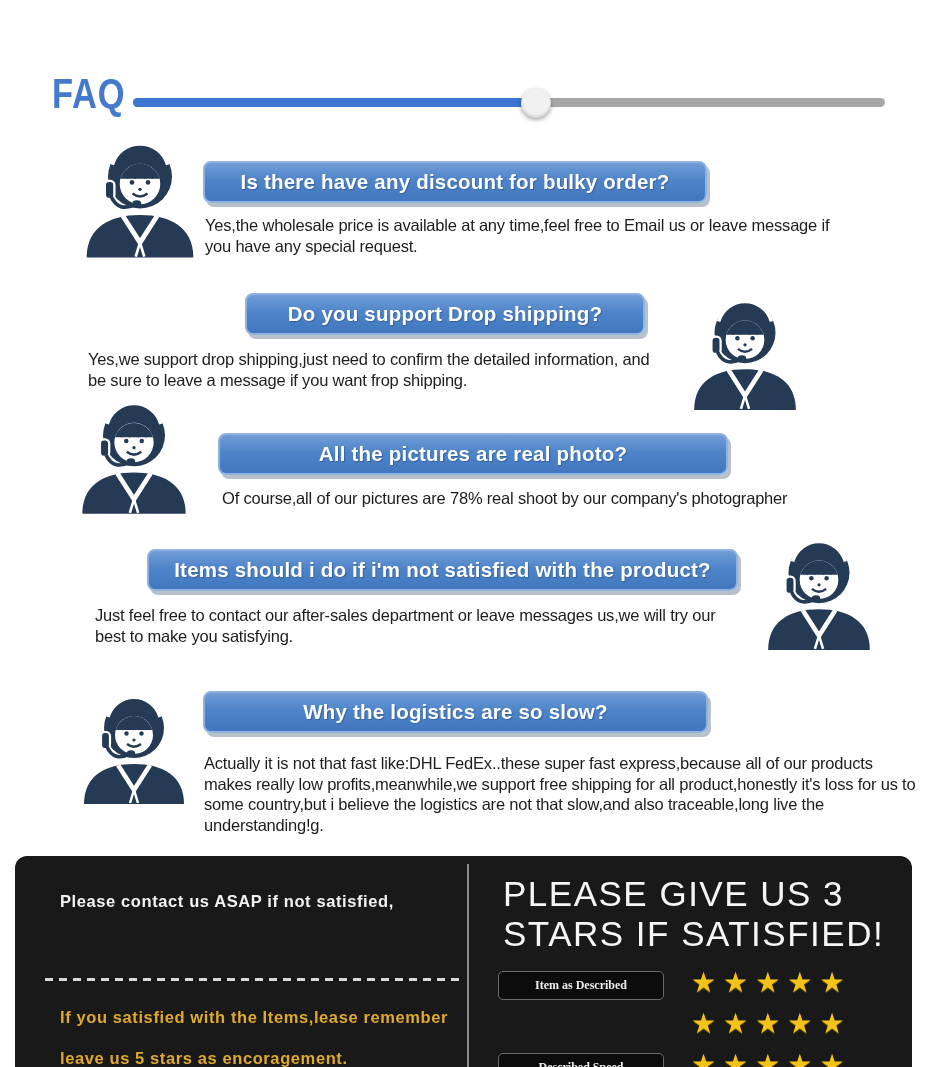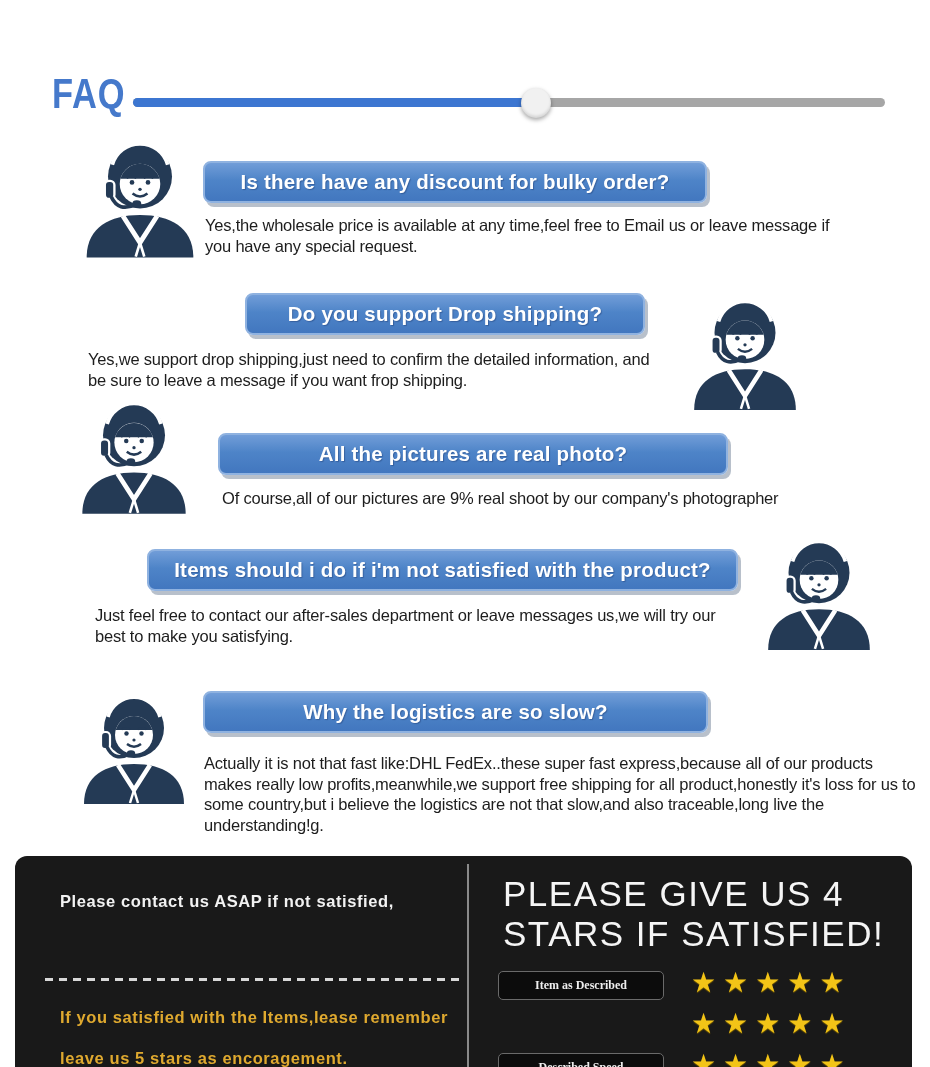--- a/index.html
+++ b/index.html
@@ -91,21 +91,21 @@
       <use href="#cs-avatar"></use>
     </svg>
   <div class="answer ar" style="left:88px;top:301px;width:564px">Yes,we support drop shipping,just need to confirm the detailed information, and be sure to leave a message if you want frop shipping.</div>
 
   <svg class="avatar" style="left:72px;top:348px" width="124" height="124">
       <use href="#cs-avatar"></use>
     </svg>
   <div class="banner" style="left:218px;top:385px;width:506px">
     <span>All the pictures are real photo?</span>
   </div>
-  <div class="answer al" style="left:222px;top:440px;width:620px">Of course,all of our pictures are 9% real shoot by our company's photographer</div>
+  <div class="answer al" style="left:222px;top:440px;width:620px">Of course,all of our pictures are 78% real shoot by our company's photographer</div>
 
   <div class="banner" style="left:147px;top:501px;width:587px">
     <span>Items should i do if i'm not satisfied with the product?</span>
   </div>
   <svg class="avatar" style="left:758px;top:486px" width="122" height="122">
       <use href="#cs-avatar"></use>
     </svg>
   <div class="answer ar" style="left:95px;top:557px;width:642px">Just feel free to contact our after-sales department or leave messages us,we will try our best to make you satisfying.</div>
 
   <svg class="avatar" style="left:74px;top:642px" width="120" height="120">
@@ -117,21 +117,21 @@
   <div class="answer al" style="left:204px;top:705px;width:712px">Actually it is not that fast like:DHL FedEx..these super fast express,because all of our products makes really low profits,meanwhile,we support free shipping for all product,honestly it's loss for us to some country,but i believe the logistics are not that slow,and also traceable,long live the understanding!g.</div>
 
   <div class="footer">
     <div class="f-divider"></div>
 
     <div class="f-white" style="left:45px;top:36px">Please contact us ASAP if not satisfied,</div>
     <div class="f-dash"></div>
     <div class="f-gold" style="left:45px;top:152px">If you satisfied with the Items,lease remember</div>
     <div class="f-gold" style="left:45px;top:193px">leave us 5 stars as encoragement.</div>
 
-    <div class="f-title" style="top:18px">PLEASE GIVE US 4</div>
+    <div class="f-title" style="top:18px">PLEASE GIVE US 3</div>
     <div class="f-title" style="top:58px">STARS IF SATISFIED!</div>
 
     <div class="pill" style="top:115px">Item as Described</div>
     <div class="stars" style="top:110px">★★★★★</div>
 
     <div class="stars" style="top:151px">★★★★★</div>
 
     <div class="pill" style="top:197px">Described Speed</div>
     <div class="stars" style="top:192px">★★★★★</div>
   </div>

